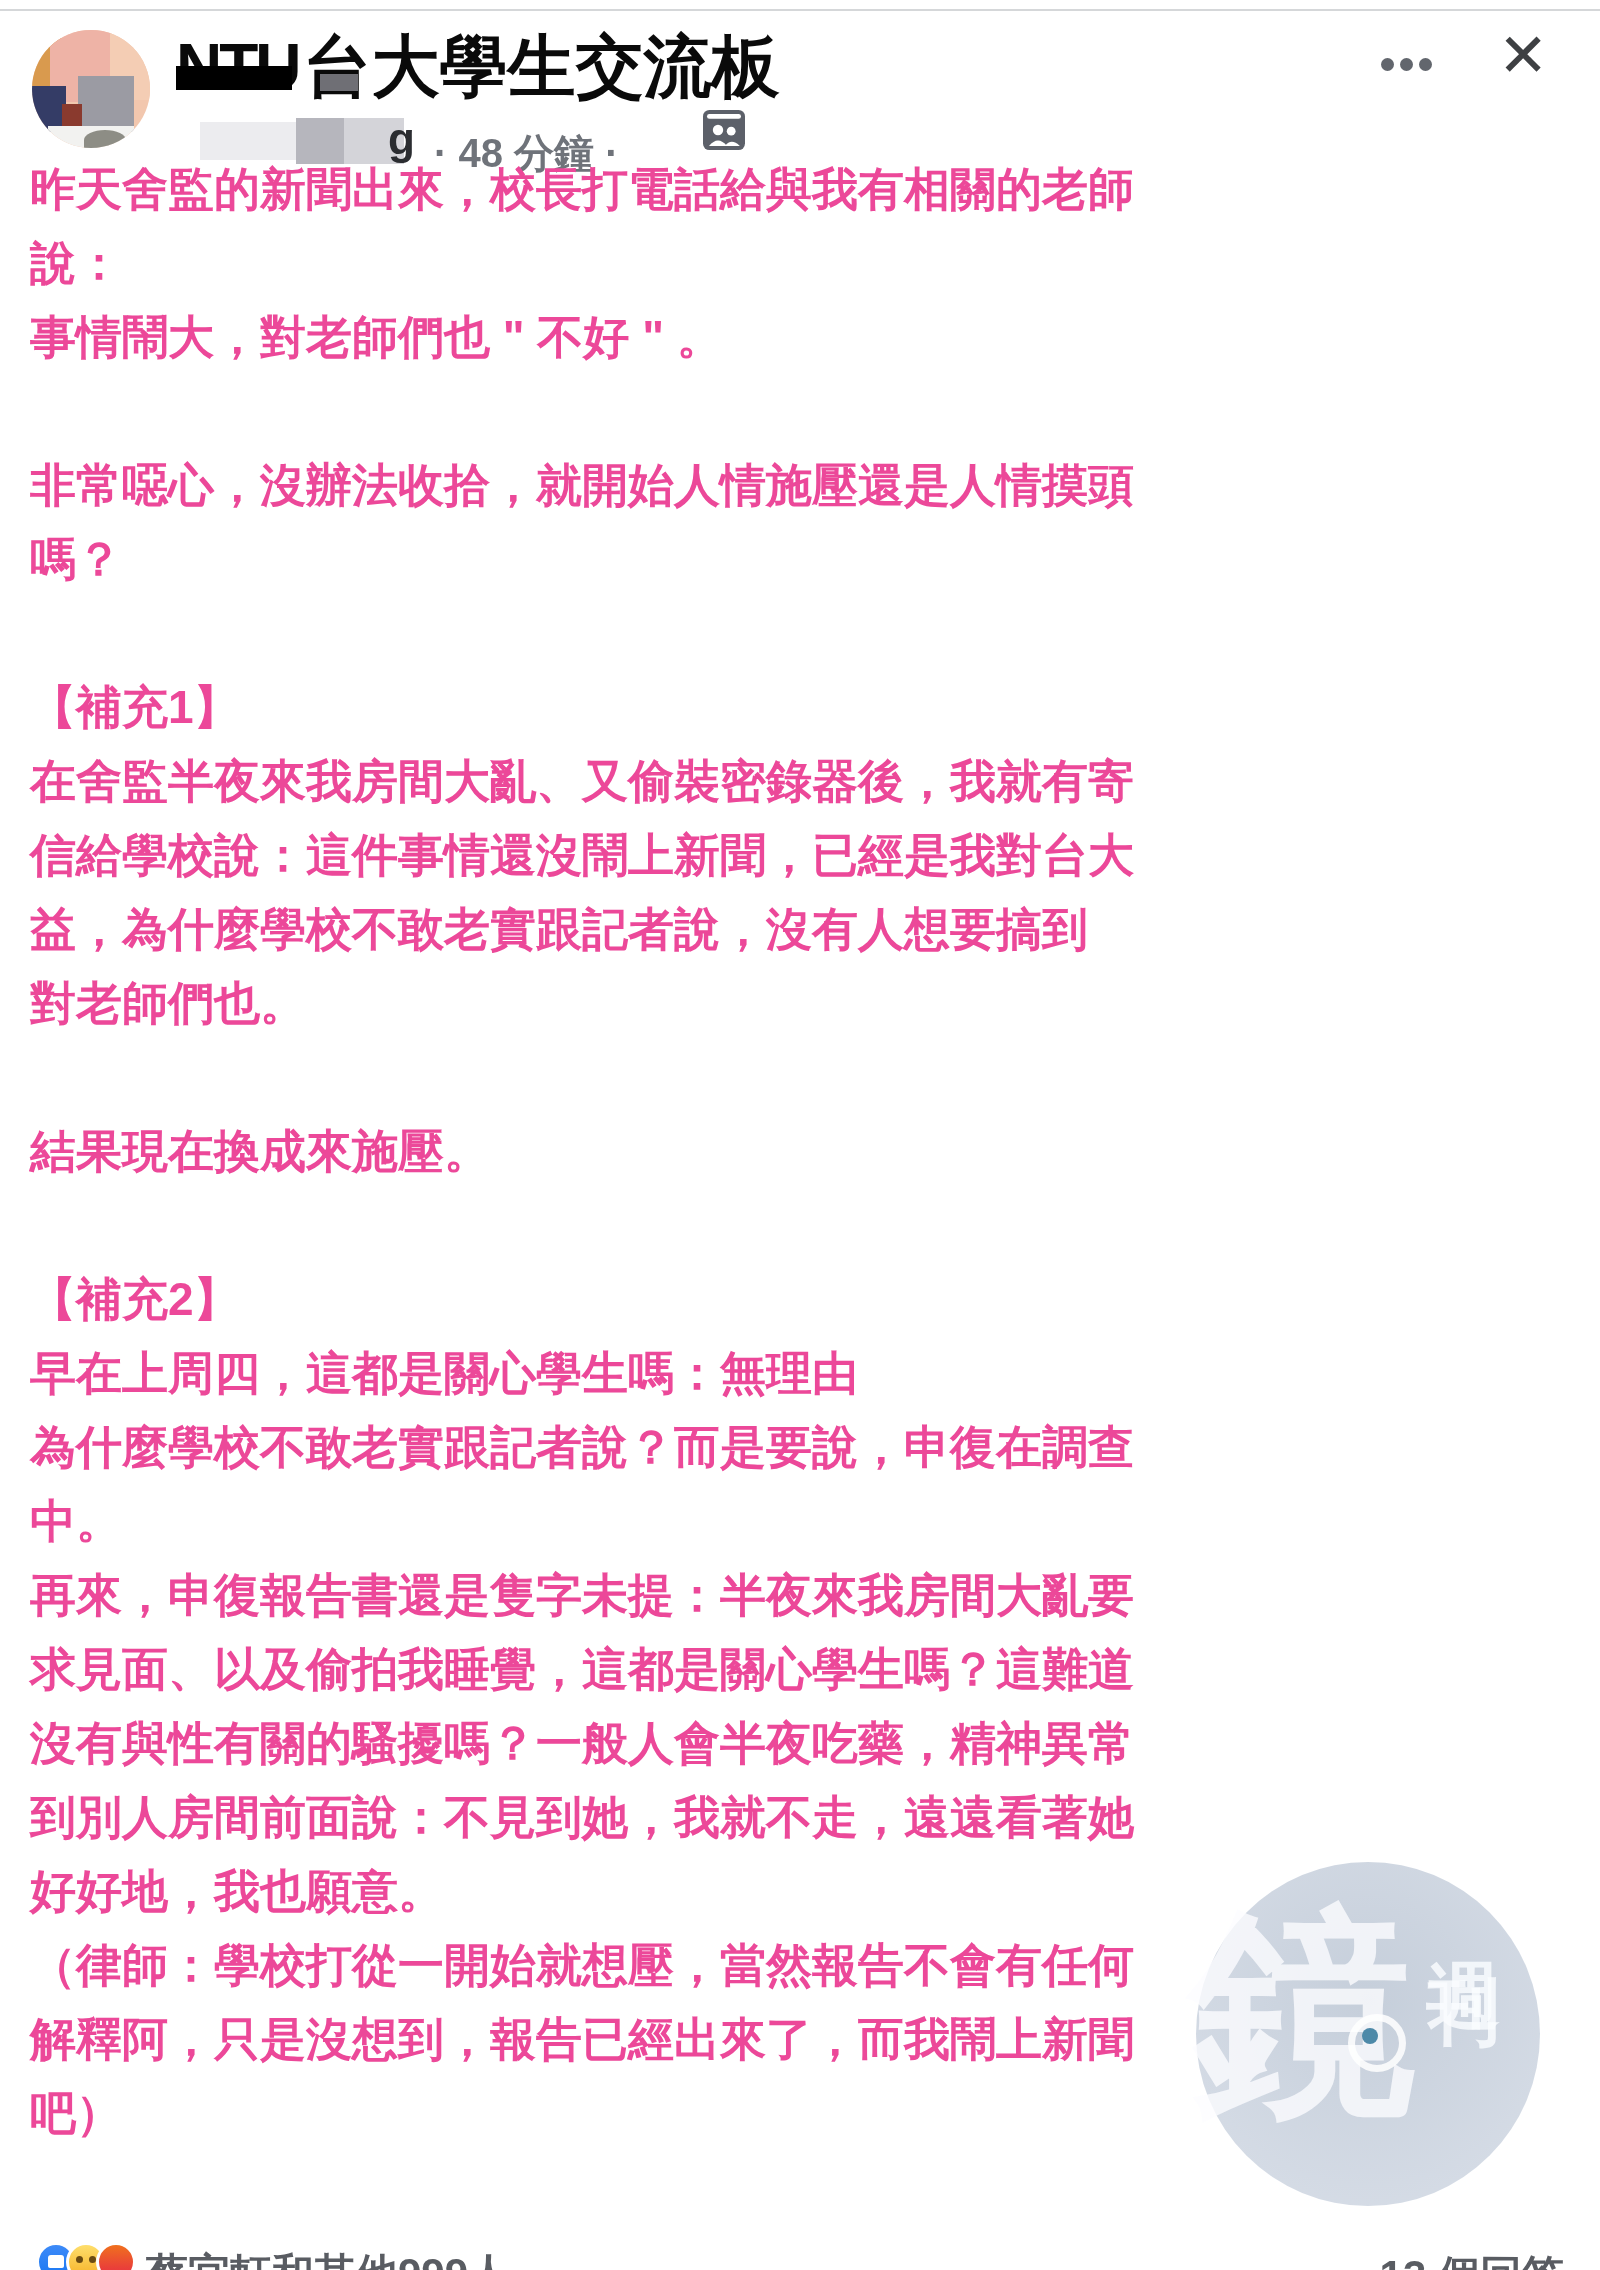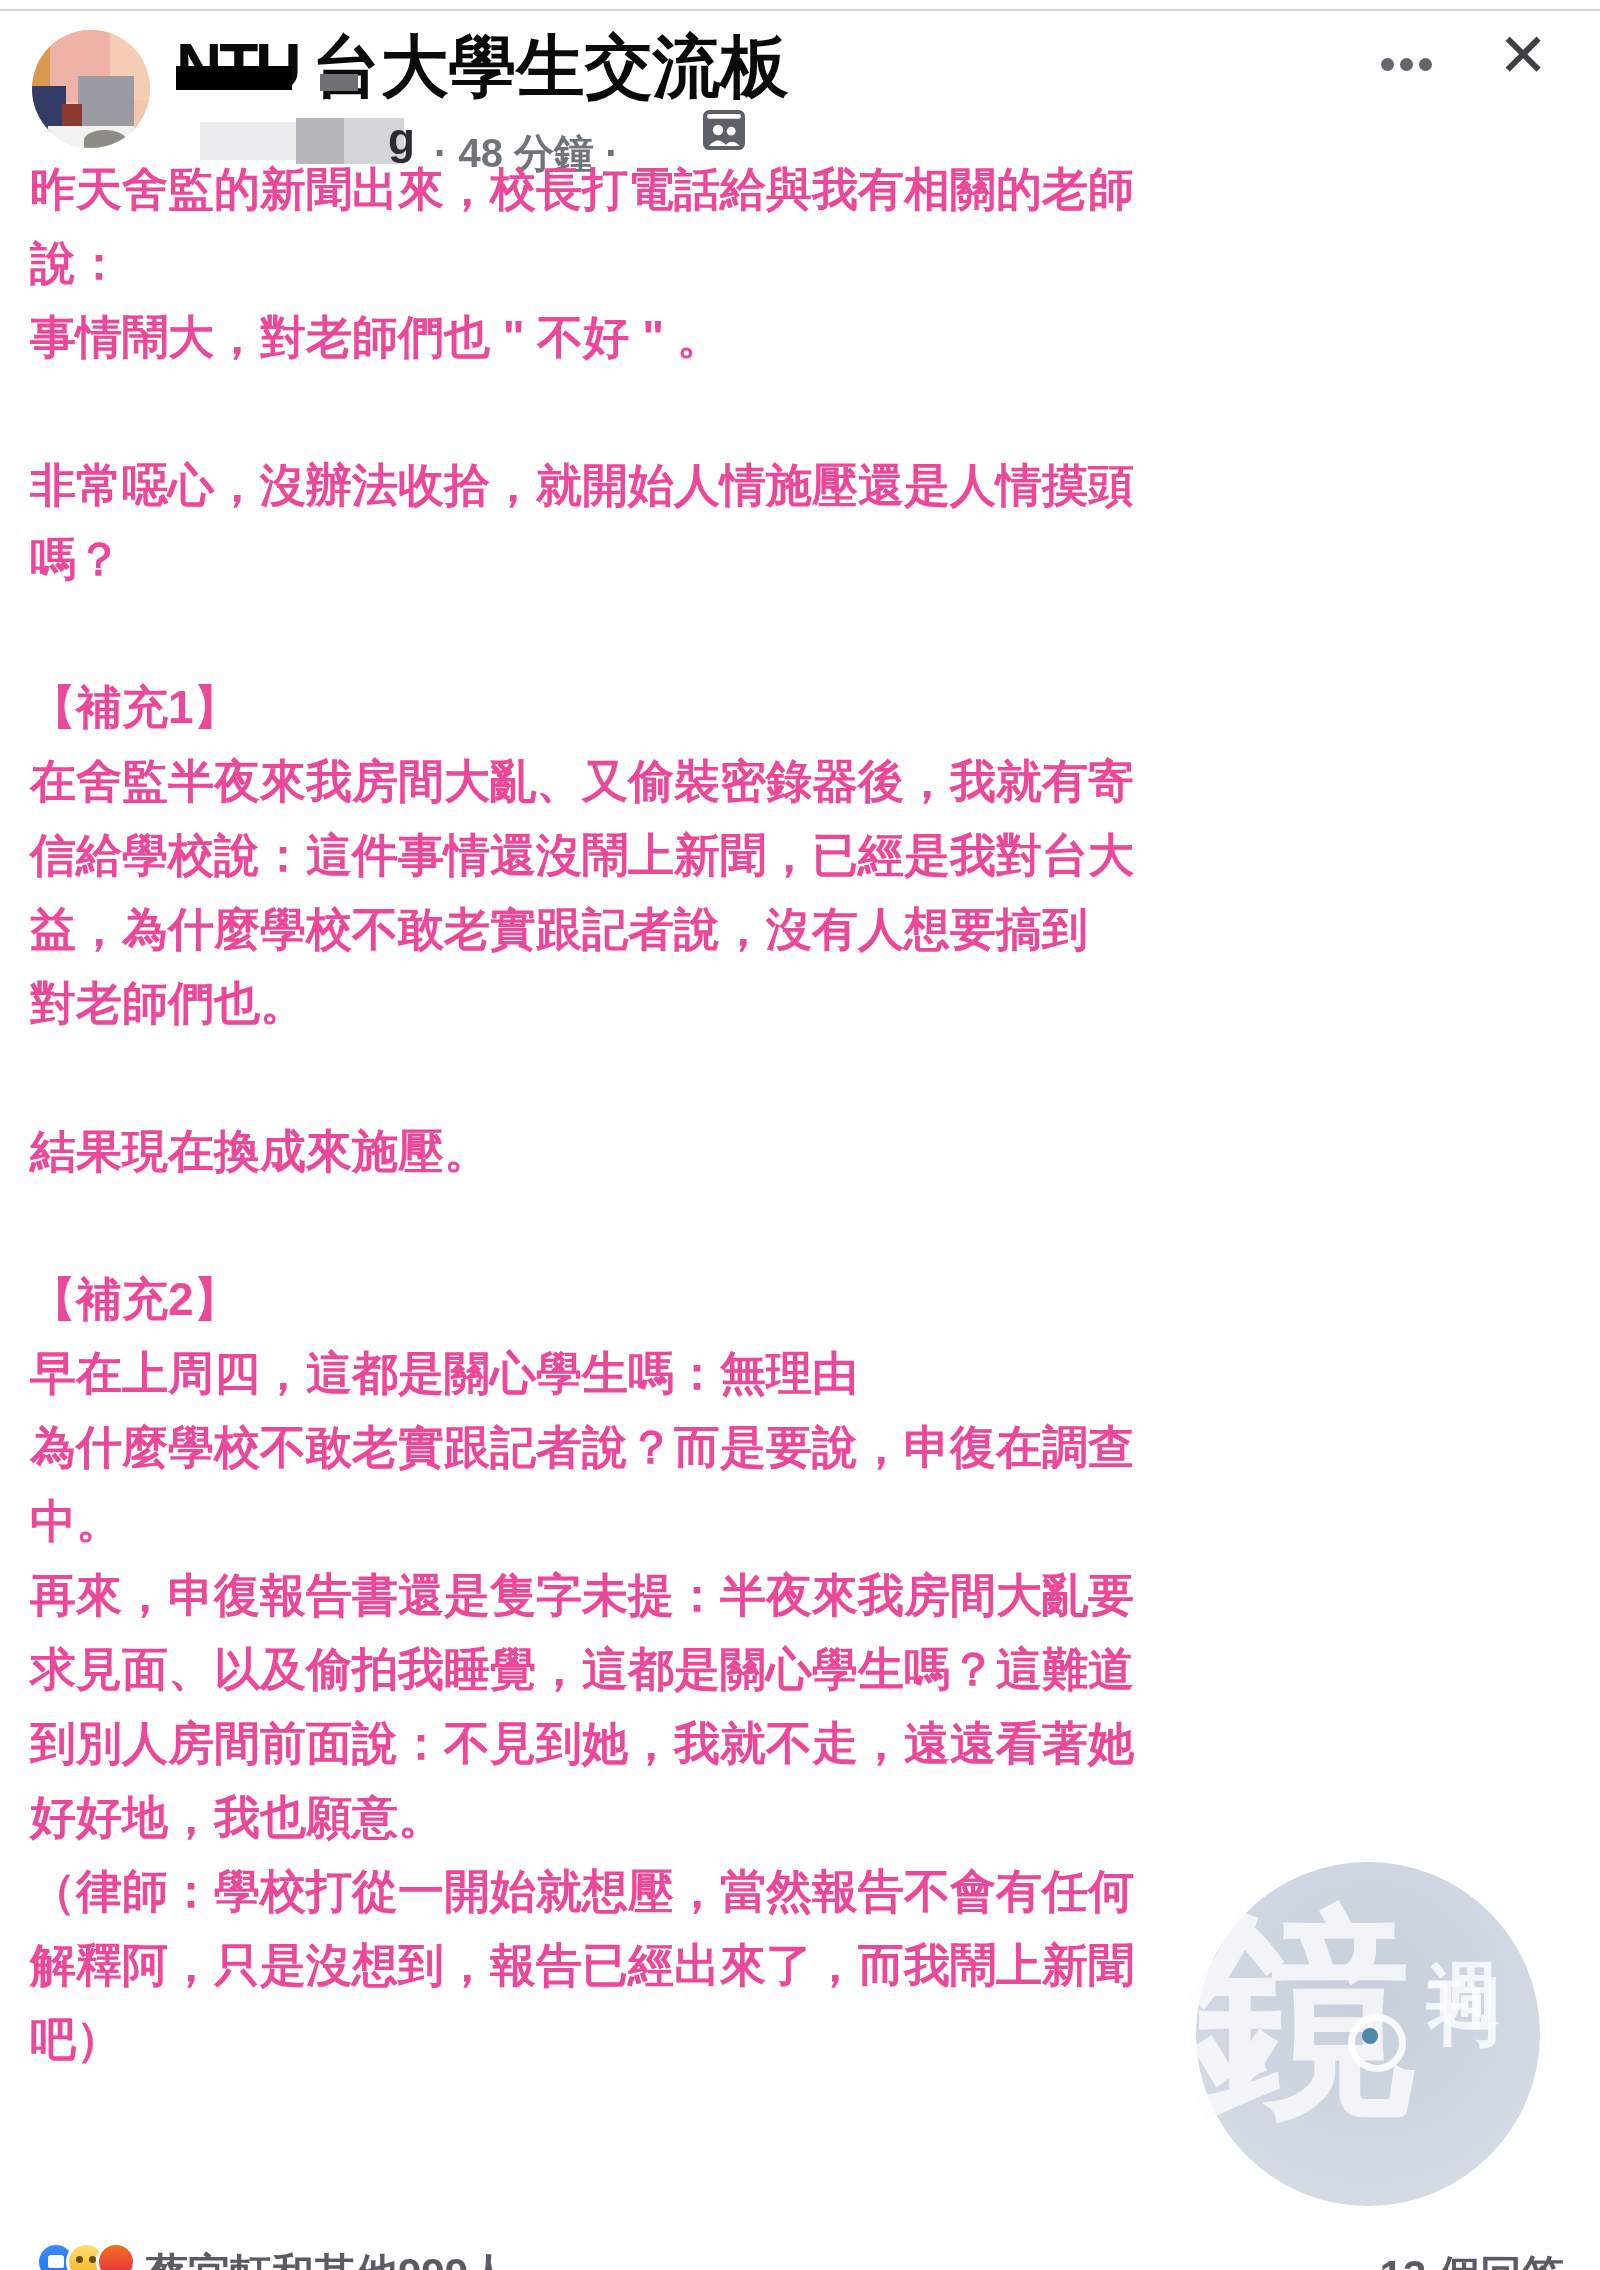--- a/index.html
+++ b/index.html
@@ -18,21 +18,21 @@
   .px1{left:0;top:8px;width:30px;height:48px;background:#d99a4e;}
   .px2{left:18px;top:0;width:62px;height:72px;background:#eeb3a6;}
   .px3{left:78px;top:0;width:40px;height:70px;background:#f4cdb4;}
   .px4b{left:0;top:56px;width:34px;height:46px;background:#343c66;}
   .px5{left:46px;top:46px;width:56px;height:56px;background:#9b9ba3;}
   .px6{left:30px;top:74px;width:20px;height:22px;background:#8a3a2e;}
   .px7{left:16px;top:96px;width:86px;height:24px;background:#f2f2f0;}
   .px8{left:52px;top:100px;width:42px;height:20px;background:#8d8d85;border-radius:50% 50% 0 0;}
   .title-row{position:absolute;left:176px;top:22px;white-space:nowrap;}
   .title-ntu{font-size:64px;font-weight:900;color:#0a0a0a;letter-spacing:-3px;display:inline-block;vertical-align:top;margin-top:8px;}
-  .title-cjk{font-size:68px;font-weight:800;color:#0a0a0a;display:inline-block;margin-left:14px;}
+  .title-cjk{font-size:68px;font-weight:800;color:#0a0a0a;display:inline-block;margin-left:5px;}
   .redact-black{position:absolute;left:176px;top:66px;width:116px;height:24px;background:#000;}
   .redact-gray{position:absolute;left:320px;top:74px;width:38px;height:17px;background:#6f6f75;}
   .byline{position:absolute;left:176px;top:100px;height:56px;white-space:nowrap;}
   .name-blur{position:absolute;left:24px;top:22px;width:186px;height:38px;background:#ececef;}
   .name-blur2{position:absolute;left:120px;top:18px;width:96px;height:46px;background:#b6b6bd;}
   .name-blur3{position:absolute;left:168px;top:18px;width:60px;height:46px;background:#d4d4d9;}
   .name-g{position:absolute;left:212px;top:14px;font-size:44px;font-weight:700;color:#2b2d31;}
   .time-text{position:absolute;left:258px;top:26px;font-size:40px;font-weight:600;color:#6f737a;}
   .group-icon{position:absolute;left:524px;top:6px;width:48px;height:48px;}
   .menu-dots{position:absolute;left:1381px;top:58px;width:64px;height:16px;}
@@ -125,20 +125,21 @@
     <div class="post-line">對老師們也。</div>
     <div class="post-line">&nbsp;</div>
     <div class="post-line">結果現在換成來施壓。</div>
     <div class="post-line">&nbsp;</div>
     <div class="post-line">【補充2】</div>
     <div class="post-line">早在上周四，這都是關心學生嗎：無理由</div>
     <div class="post-line">為什麼學校不敢老實跟記者說？而是要說，申復在調查</div>
     <div class="post-line">中。</div>
     <div class="post-line">再來，申復報告書還是隻字未提：半夜來我房間大亂要</div>
     <div class="post-line">求見面、以及偷拍我睡覺，這都是關心學生嗎？這難道</div>
+    <div class="post-line">沒有與性有關的騷擾嗎？一般人會半夜吃藥，精神異常</div>
     <div class="post-line">到別人房間前面說：不見到她，我就不走，遠遠看著她</div>
     <div class="post-line">好好地，我也願意。</div>
     <div class="post-line">（律師：學校打從一開始就想壓，當然報告不會有任何</div>
     <div class="post-line">解釋阿，只是沒想到，報告已經出來了，而我鬧上新聞</div>
     <div class="post-line">吧）</div>
   </div>
 
 <div class="watermark">
   <span class="wm-glyph">鏡</span>
   <span class="wm-vert">週刊</span>

